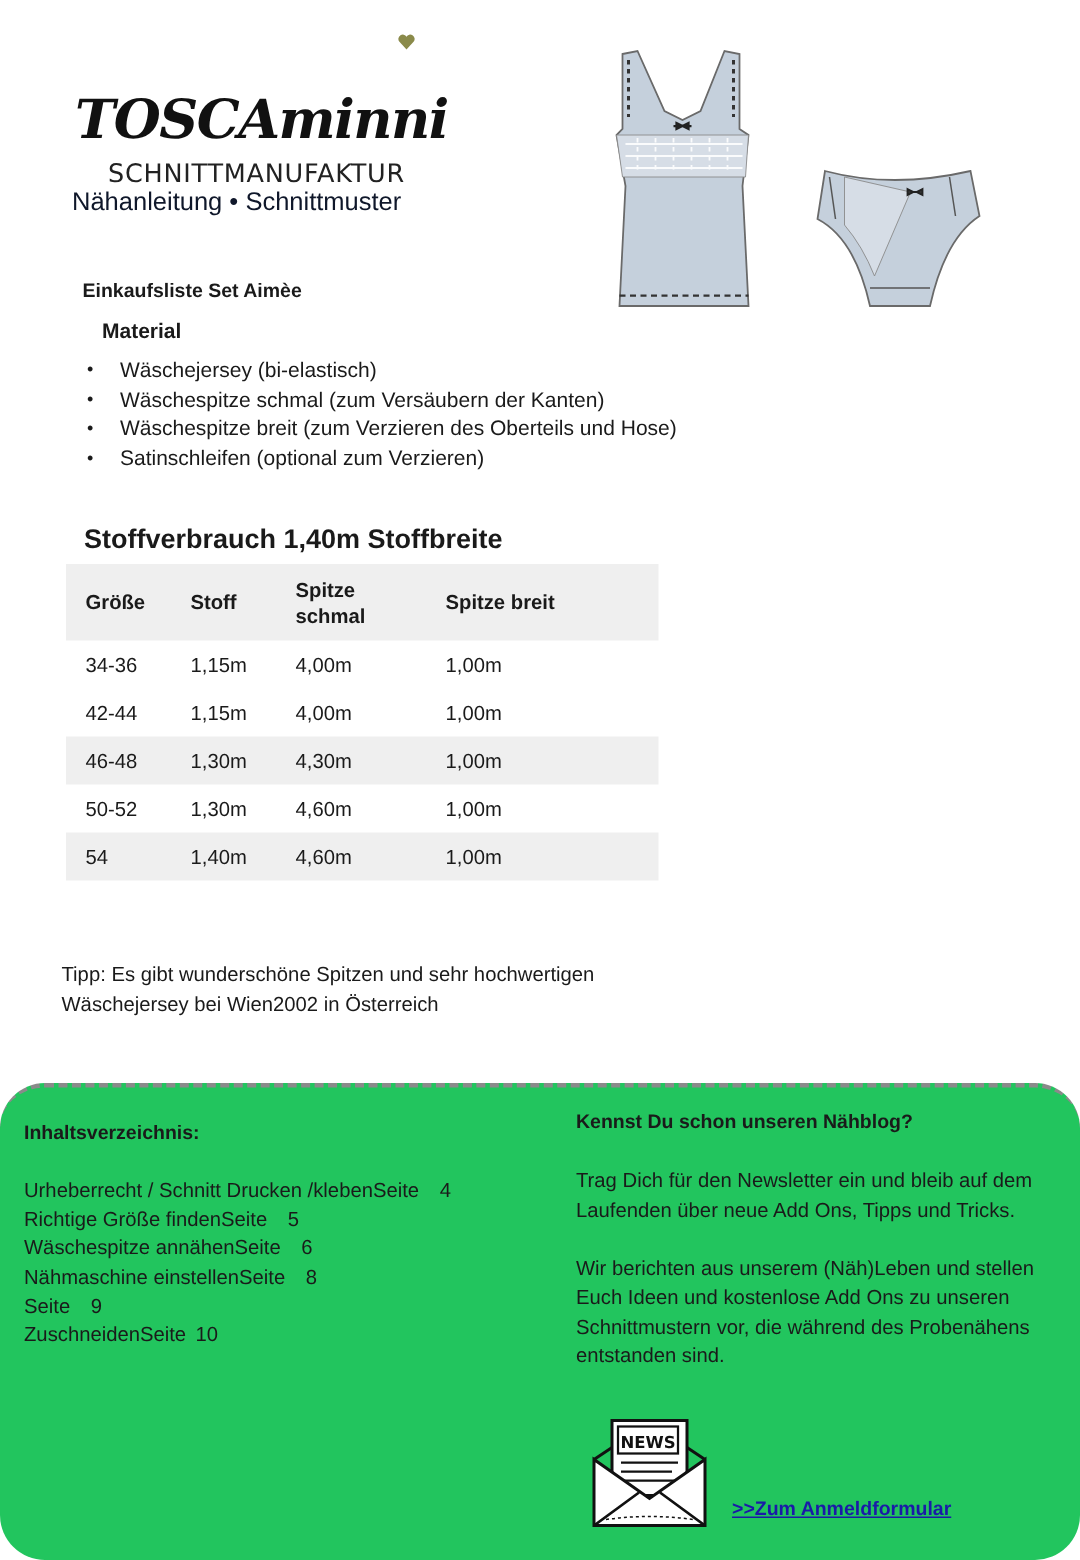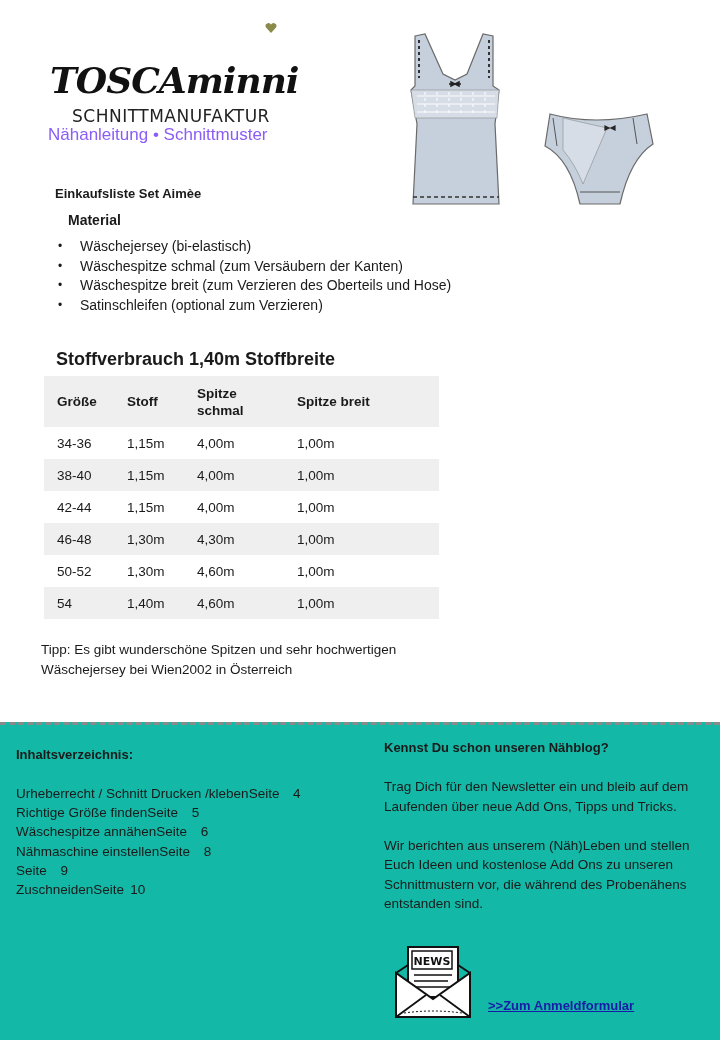--- a/index.html
+++ b/index.html
@@ -1,35 +1,35 @@
 <!DOCTYPE html>
 <html><head>
 <meta charset="utf-8">
 <style>
   * { box-sizing: border-box; margin: 0; padding: 0; }
   body { width: 720px; height: 1040px; background: #ffffff; font-family: "Liberation Sans", "DejaVu Sans", sans-serif; color: #1a1a1a; position: relative; overflow: hidden; }
   .logo { position: absolute; left: 50px; top: 14px; width: 250px; }
   .logo-script { font-family: "DejaVu Serif", serif; font-style: italic; font-size: 36px; font-weight: bold; letter-spacing: -1px; color: #111; line-height: 56px; margin-top: 38px; }
   .logo-heart { position: absolute; left: 215px; top: 8px; width: 12px; height: 12px; }
   .logo-sub { font-family: "DejaVu Sans", sans-serif; font-size: 17px; letter-spacing: 0.5px; color: #222; margin-left: 22px; margin-top: -2px; }
-  .subtitle { position: absolute; left: 48px; top: 125px; font-size: 17px; color: #8b5cf6; }
+  .subtitle { position: absolute; left: 48px; top: 125px; font-size: 17px; color: #0f172a; }
   .illus { position: absolute; left: 385px; top: 14px; }
   .shop-title { position: absolute; left: 55px; top: 186px; font-size: 13px; font-weight: bold; }
   .material-title { position: absolute; left: 68px; top: 212px; font-size: 14px; font-weight: bold; }
   .material-list { position: absolute; left: 58px; top: 237px; font-size: 14px; list-style: none; }
   .material-list li { height: 19.5px; line-height: 19.5px; display: flex; }
   .material-list li .bullet { width: 22px; font-size: 12px; }
   .usage-title { position: absolute; left: 56px; top: 349px; font-size: 18px; font-weight: bold; }
   table.usage { position: absolute; left: 44px; top: 376px; width: 395px; border-collapse: collapse; font-size: 13.5px; }
   table.usage th { background: #efefef; text-align: left; font-weight: bold; height: 51px; padding-left: 13px; line-height: 17px; }
   table.usage td { height: 32px; padding-left: 13px; }
   table.usage tr.alt td { background: #efefef; }
   .tip { position: absolute; left: 41px; top: 640px; font-size: 13.5px; line-height: 19.5px; width: 410px; }
   .tip b { font-weight: normal; }
-  .bottom { position: absolute; left: 0; top: 722px; width: 720px; height: 318px; background: #14b8a6; border-top: 3px dashed #8a8a8a; }
+  .bottom { position: absolute; left: 0; top: 722px; width: 720px; height: 318px; background: #22c55e; border-top: 3px dashed #8a8a8a; border-radius: 30px; }
   .toc-title { position: absolute; left: 16px; top: 22px; font-size: 13px; font-weight: bold; }
   .toc { position: absolute; left: 16px; top: 59px; width: 340px; font-size: 13.5px; }
   .toc-row { display: flex; height: 19.2px; line-height: 19.2px; }
   .toc-page { width: 52px; display: flex; justify-content: space-between; }
   .blog-title { position: absolute; left: 384px; top: 15px; font-size: 13px; font-weight: bold; }
   .blog-text { position: absolute; left: 384px; top: 52px; width: 330px; font-size: 13.5px; line-height: 19.5px; }
   .blog-text p { margin-bottom: 19.5px; }
   .news-icon { position: absolute; left: 392px; top: 218px; }
   .signup-link { position: absolute; left: 488px; top: 273px; font-size: 13px; font-weight: bold; color: #1a1aa8; text-decoration: underline; cursor: pointer; }
 </style>
@@ -98,26 +98,20 @@
       <th>Spitze breit</th>
     </tr>
   </thead>
   <tbody>
     <tr>
       <td>34-36</td>
         <td>1,15m</td>
         <td>4,00m</td>
         <td>1,00m</td>
     </tr>
-    <tr class="alt">
-      <td>38-40</td>
-        <td>1,15m</td>
-        <td>4,00m</td>
-        <td>1,00m</td>
-    </tr>
     <tr>
       <td>42-44</td>
         <td>1,15m</td>
         <td>4,00m</td>
         <td>1,00m</td>
     </tr>
     <tr class="alt">
       <td>46-48</td>
         <td>1,30m</td>
         <td>4,30m</td>

